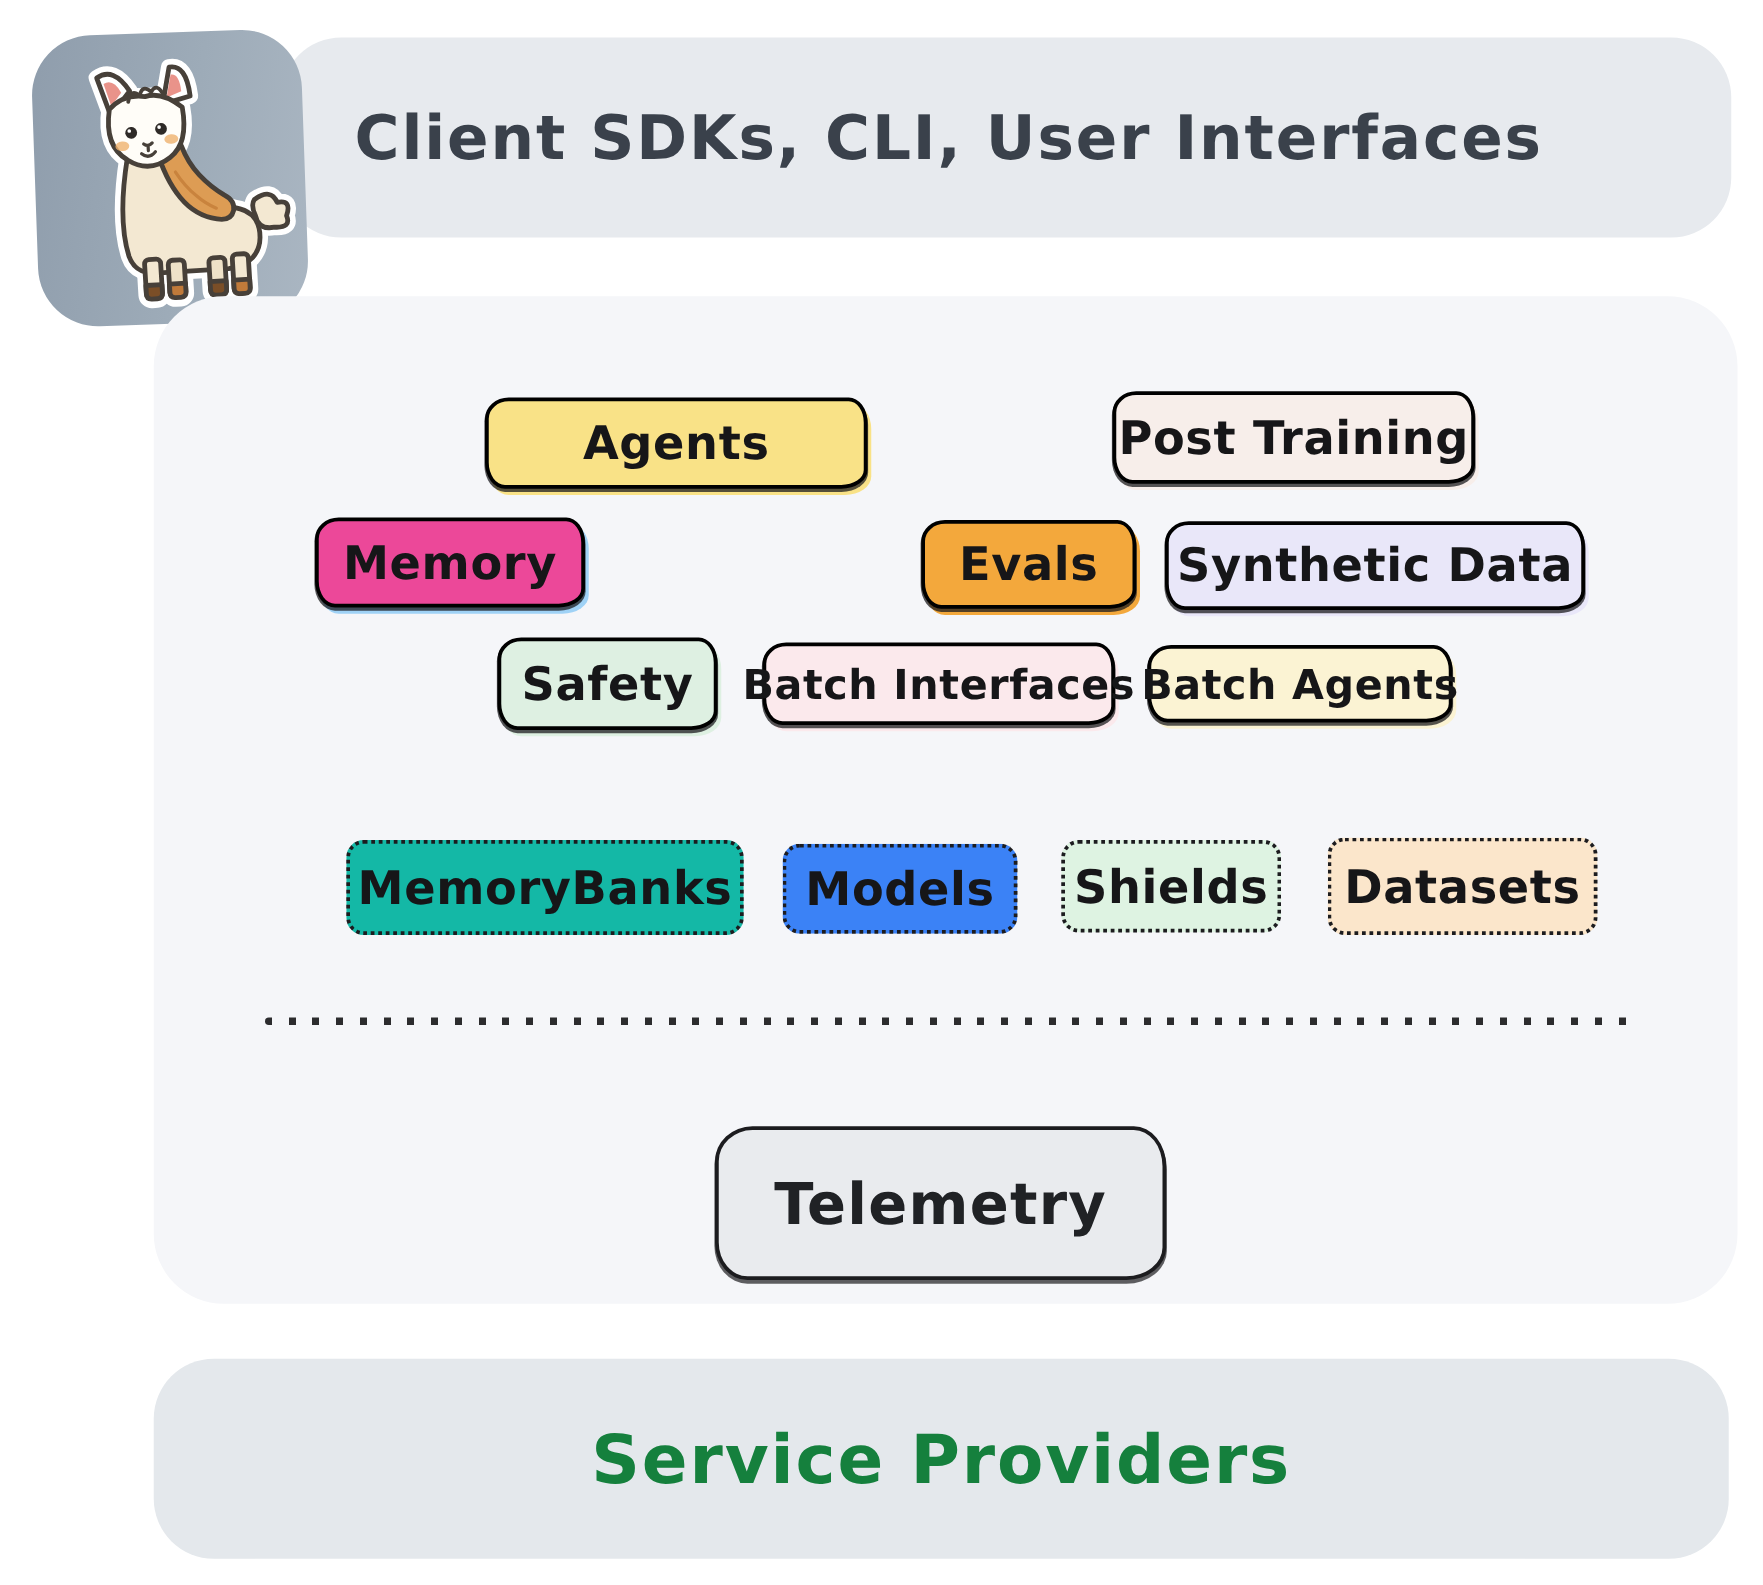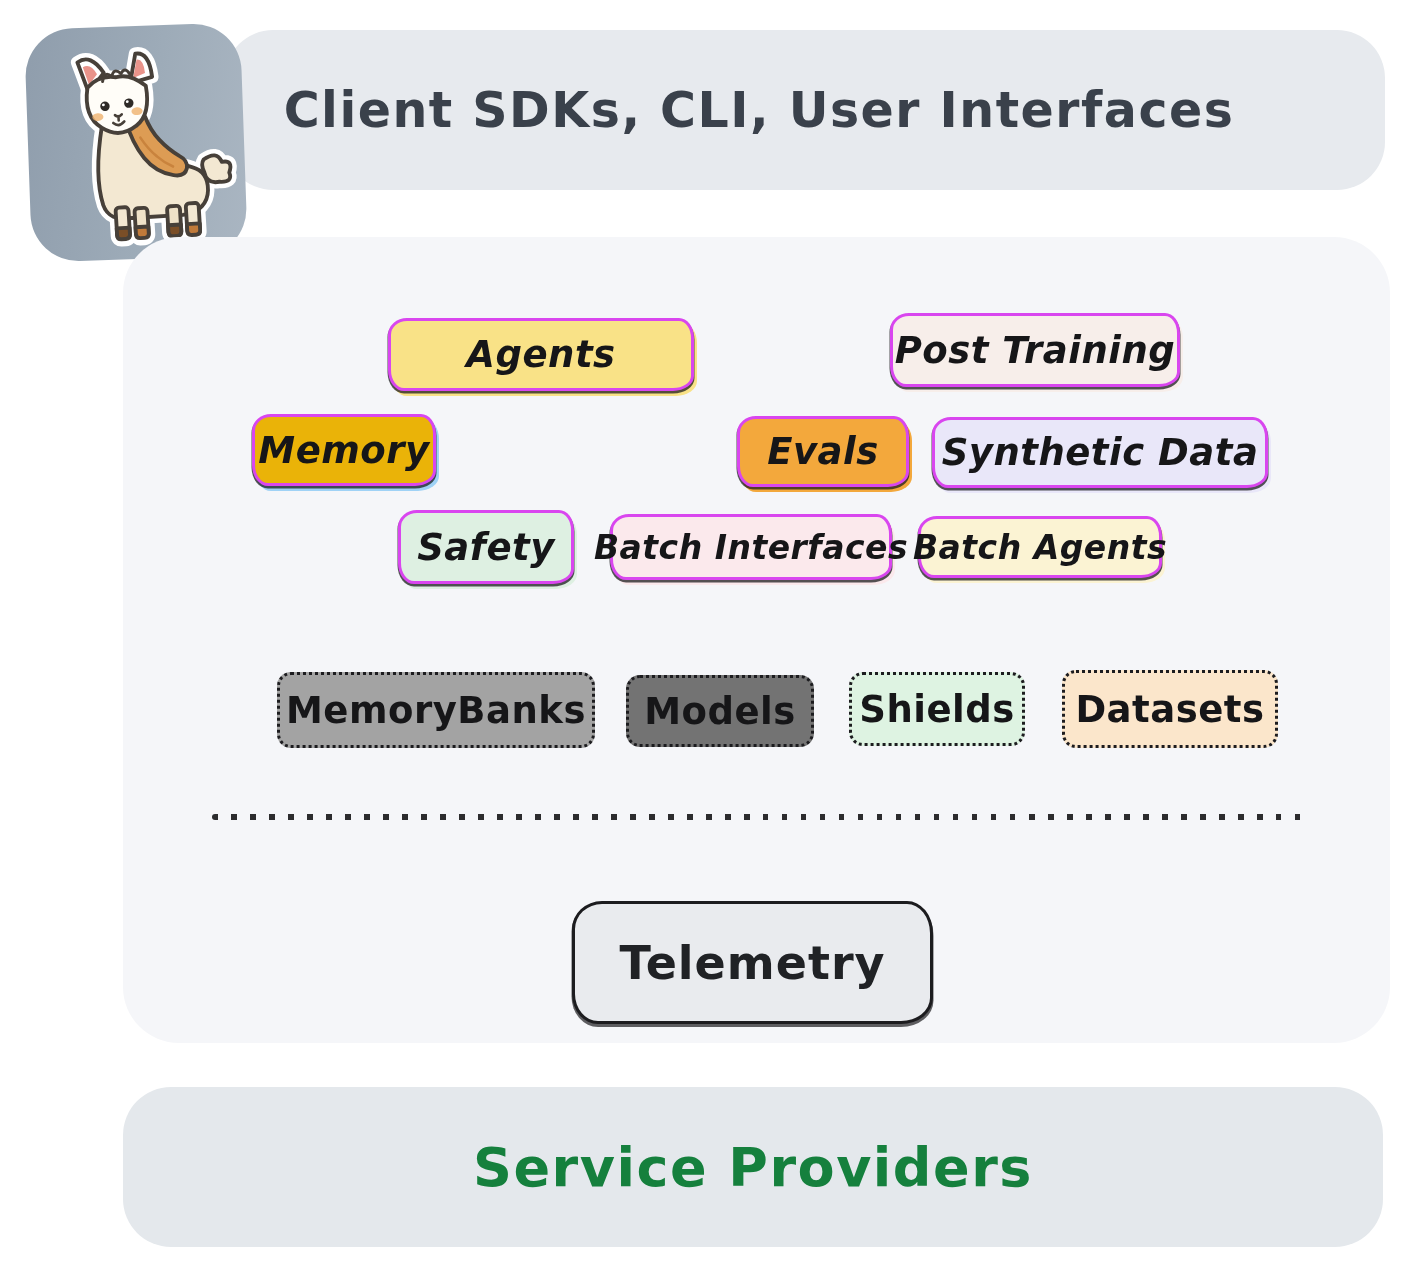--- a/index.html
+++ b/index.html
@@ -52,23 +52,22 @@
   }
 
   
   .api-box, .res-box, .telemetry-box {
     position: absolute;
     display: flex; align-items: center; justify-content: center;
     box-sizing: border-box;
     white-space: nowrap;
   }
   .api-box {
-    border: 3px solid #d946ef;
+    border: 3px solid #000000;
     border-radius: 19px 15px 21px 16px / 17px 20px 15px 21px;
-    font-style: italic;
   }
   .api-box .box-label {
     font-size: 37px; font-weight: 600; color: #161618; letter-spacing: 0.5px;
   }
   .api-box.small .box-label { font-size: 33px; }
   .res-box {
     border: 3.5px dotted #1c1c1f;
     border-radius: 14px;
   }
   .res-box .box-label {
@@ -157,44 +156,44 @@
 
   <div class="stack-panel" style="background-color: rgb(245, 246, 249);">
 
     <div class="api-box" style="left: 265px; top: 81px; width: 306px; height: 73px; background-color: rgb(249, 226, 135); box-shadow: rgba(28, 28, 31, 0.75) 0px 2px 0px 0.5px, rgb(249, 226, 135) 3px 5px 0px 0px;">
       <span class="box-label">Agents</span>
     </div>
     <div class="api-box" style="left: 767px; top: 76px; width: 290px; height: 74px; background-color: rgb(247, 238, 234); box-shadow: rgba(28, 28, 31, 0.75) 0px 2px 0px 0.5px, rgb(247, 238, 234) 3px 5px 0px 0px;">
       <span class="box-label">Post Training</span>
     </div>
 
-    <div class="api-box" style="left: 129px; top: 177px; width: 184px; height: 72px; background-color: #eab308; box-shadow: rgba(28, 28, 31, 0.75) 0px 2px 0px 0.5px, rgb(159, 210, 246) 3px 5px 0px 0px;">
+    <div class="api-box" style="left: 129px; top: 177px; width: 216px; height: 72px; background-color: #ec4899; box-shadow: rgba(28, 28, 31, 0.75) 0px 2px 0px 0.5px, rgb(159, 210, 246) 3px 5px 0px 0px;">
       <span class="box-label">Memory</span>
     </div>
     <div class="api-box" style="left: 614px; top: 179px; width: 172px; height: 71px; background-color: rgb(243, 168, 60); box-shadow: rgba(28, 28, 31, 0.75) 0px 2px 0px 0.5px, rgb(243, 168, 60) 3px 5px 0px 0px;">
       <span class="box-label">Evals</span>
     </div>
     <div class="api-box" style="left: 809px; top: 180px; width: 336px; height: 71px; background-color: rgb(233, 231, 249); box-shadow: rgba(28, 28, 31, 0.75) 0px 2px 0px 0.5px, rgb(233, 231, 249) 3px 5px 0px 0px;">
       <span class="box-label">Synthetic Data</span>
     </div>
 
     <div class="api-box" style="left: 275px; top: 273px; width: 176px; height: 74px; background-color: rgb(222, 240, 226); box-shadow: rgba(28, 28, 31, 0.75) 0px 2px 0px 0.5px, rgb(222, 240, 226) 3px 5px 0px 0px;">
       <span class="box-label">Safety</span>
     </div>
     <div class="api-box small" style="left: 487px; top: 277px; width: 282px; height: 66px; background-color: rgb(251, 233, 236); box-shadow: rgba(28, 28, 31, 0.75) 0px 2px 0px 0.5px, rgb(251, 233, 236) 3px 5px 0px 0px;">
       <span class="box-label">Batch Interfaces</span>
     </div>
     <div class="api-box small" style="left: 795px; top: 279px; width: 244px; height: 62px; background-color: rgb(251, 243, 211); box-shadow: rgba(28, 28, 31, 0.75) 0px 2px 0px 0.5px, rgb(251, 243, 211) 3px 5px 0px 0px;">
       <span class="box-label">Batch Agents</span>
     </div>
 
-    <div class="res-box" style="left: 154px; top: 435px; width: 318px; height: 76px; background-color: #a3a3a3;">
+    <div class="res-box" style="left: 154px; top: 435px; width: 318px; height: 76px; background-color: #14b8a6;">
       <span class="box-label">MemoryBanks</span>
     </div>
-    <div class="res-box" style="left: 503px; top: 438px; width: 188px; height: 72px; background-color: #737373;">
+    <div class="res-box" style="left: 503px; top: 438px; width: 188px; height: 72px; background-color: #3b82f6;">
       <span class="box-label">Models</span>
     </div>
     <div class="res-box" style="left: 726px; top: 435px; width: 176px; height: 74px; background-color: rgb(222, 243, 226);">
       <span class="box-label">Shields</span>
     </div>
     <div class="res-box" style="left: 939px; top: 433px; width: 216px; height: 78px; background-color: rgb(251, 230, 203);">
       <span class="box-label">Datasets</span>
     </div>
 
     <div class="api-divider" style="left:89px; top:577px;"></div>

